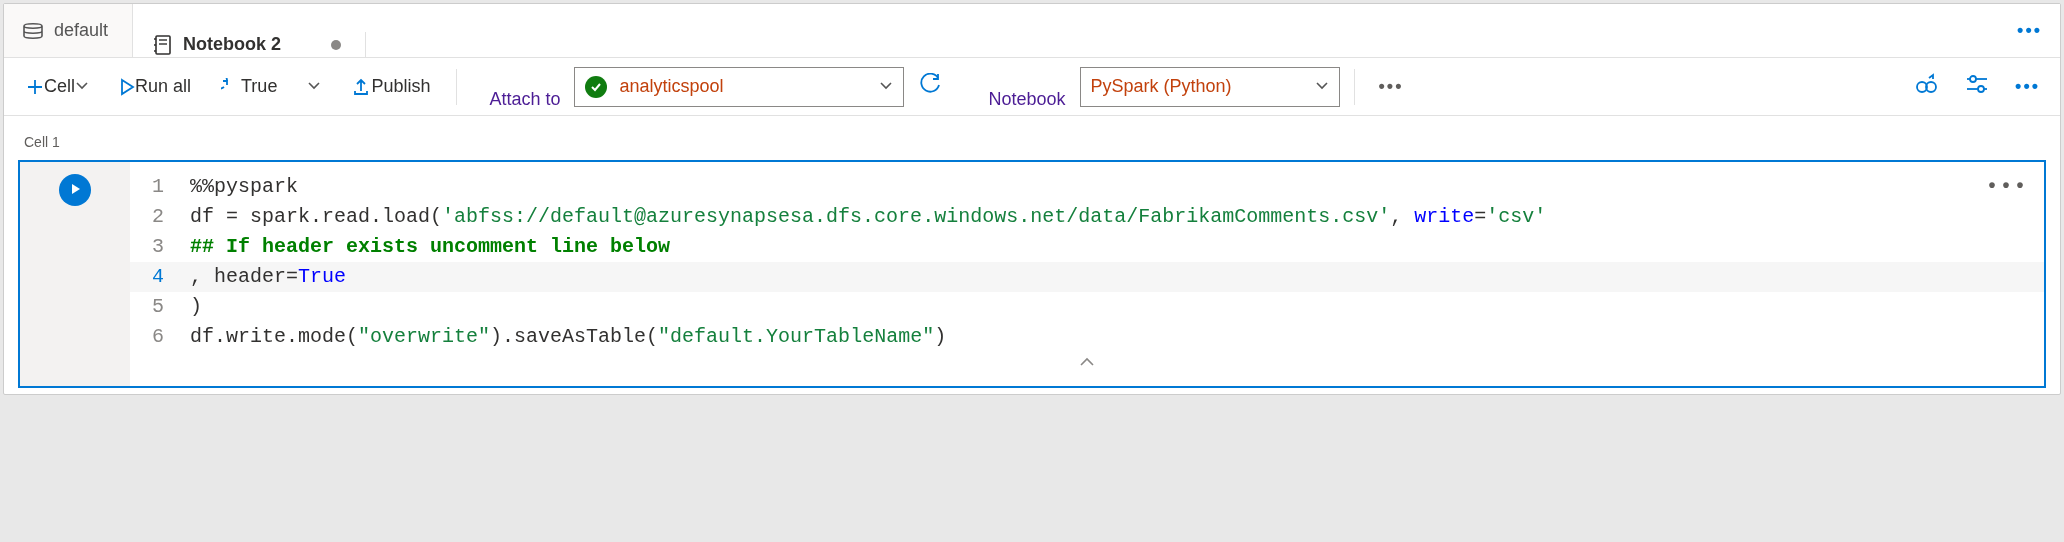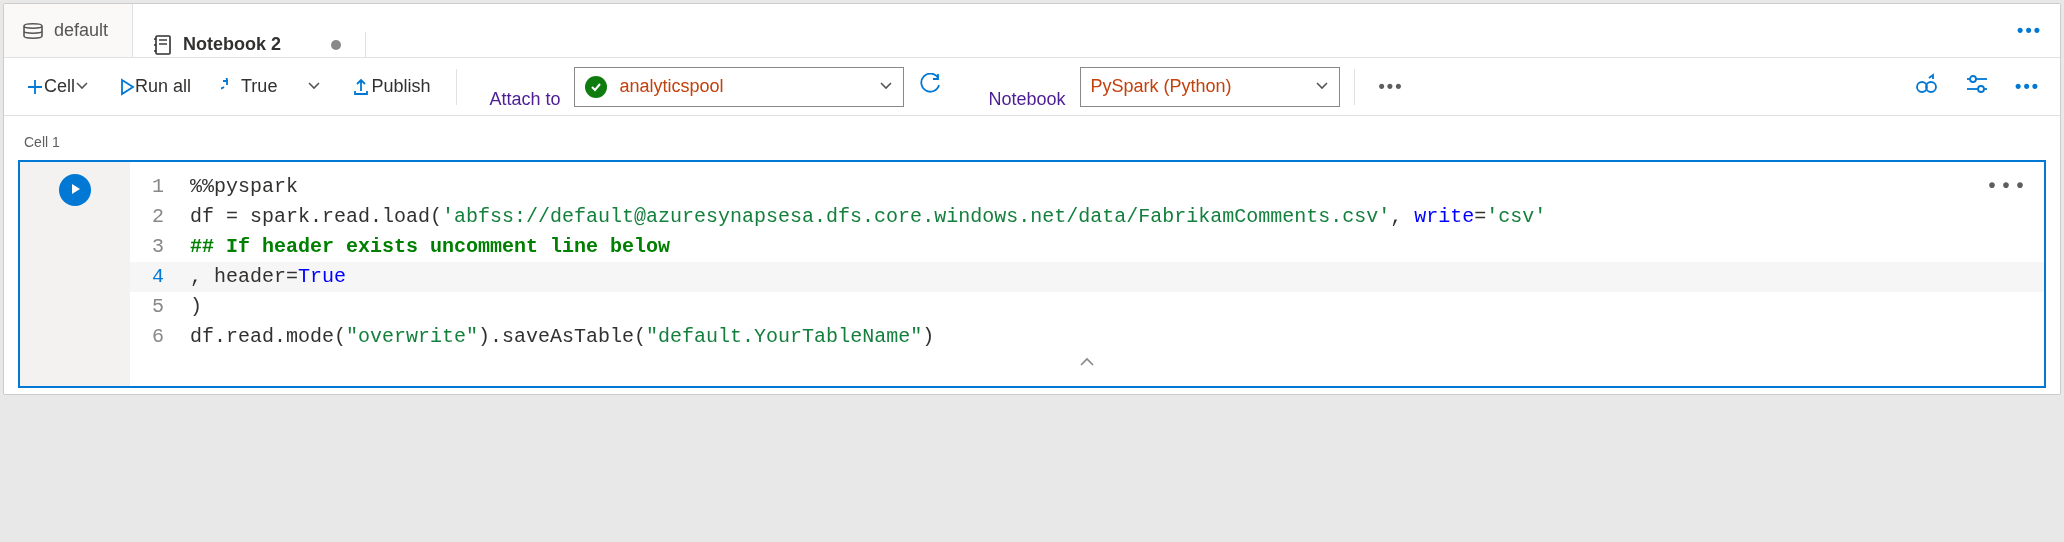--- a/index.html
+++ b/index.html
@@ -319,21 +319,21 @@
         <div class="coderow hl">
           <span class="lineno active">4</span>
           <span class="codetxt"><span>, header=</span><span class="tok-kw">True</span></span>
         </div>
         <div class="coderow">
           <span class="lineno">5</span>
           <span class="codetxt">)</span>
         </div>
         <div class="coderow">
           <span class="lineno">6</span>
-          <span class="codetxt"><span>df.read.mode(</span><span class="tok-str">"overwrite"</span><span>).saveAsTable(</span><span class="tok-str">"default.YourTableName"</span><span>)</span></span>
+          <span class="codetxt"><span>df.write.mode(</span><span class="tok-str">"overwrite"</span><span>).saveAsTable(</span><span class="tok-str">"default.YourTableName"</span><span>)</span></span>
         </div>
 
         <div class="collapse">
           <span>
             <svg width="18" height="12" viewBox="0 0 18 12">
                 <path d="M3 9 L9 3 L15 9" stroke="#8a8886" stroke-width="1.6" fill="none"></path>
               </svg>
           </span>
         </div>
       </div>

